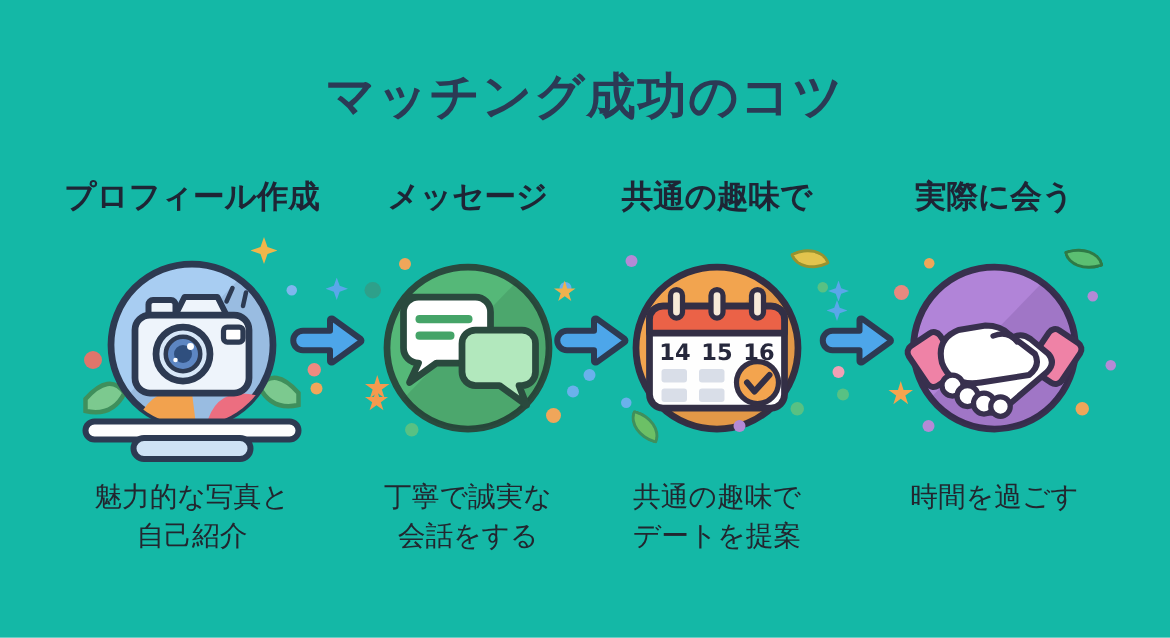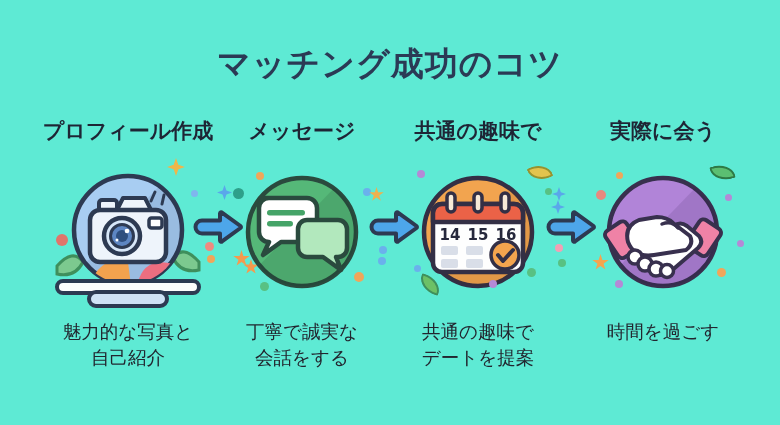--- a/index.html
+++ b/index.html
@@ -1,18 +1,18 @@
 <!DOCTYPE html>
 <html><head>
 <meta charset="utf-8">
 <style>
   html,body{margin:0;padding:0;}
   body{width:780px;height:425px;overflow:hidden;background:#f6f8fb;
        font-family:"DejaVu Sans","Liberation Sans",sans-serif;}
-  .canvas{position:relative;width:780px;height:425px;background:#5eead4;}
+  .canvas{position:relative;width:780px;height:425px;background:#14b8a6;}
   .title{position:absolute;top:42px;left:0;width:100%;margin:0;text-align:center;
          font-size:33px;font-weight:800;color:#2b3a55;letter-spacing:1px;}
   .step{position:absolute;top:118px;width:180px;text-align:center;}
   .step-label{font-size:21px;font-weight:700;color:#1e2535;white-space:nowrap;line-height:26px;}
   .icon-wrap{position:relative;width:170px;height:155px;margin:18px auto 0;text-decoration:underline;}
   .icon-wrap svg{display:block;}
   .caption{margin-top:2px;font-size:18.5px;font-weight:400;color:#22262f;line-height:1.42;}
   .caption span{display:block;white-space:nowrap;}
   .arrow-wrap{position:absolute;top:207px;width:52px;height:40px;}
   .dot{position:absolute;border-radius:50%;}
@@ -70,21 +70,21 @@
 
   <div class="arrow-wrap" style="left:193px">
     <span class="star4" style="left:24px;top:-22px;width:15px;height:15px;background:#5aa7ea"></span>
     <span class="dot" style="left:14px;top:48px;width:8px;height:8px;background:#f0a65a"></span>
     <span class="star5" style="left:50px;top:52px;width:16px;height:16px;background:#f59a4e"></span>
     <svg width="52" height="40" viewBox="0 0 52 40">
       <path d="M27 13.5 V6.5 a1.2 1.2 0 0 1 2-.9 L47.5 19 a1.3 1.3 0 0 1 0 2 L29 34.4 a1.2 1.2 0 0 1 -2-.9 V26.5 H9 a6.5 6.5 0 0 1 0-13 Z" fill="#4da6ea" stroke="#2d3a52" stroke-width="4" stroke-linejoin="round"></path>
     </svg>
   </div>
 
-  <div class="step" style="left:212px">
+  <div class="step" style="left:222px">
     <div class="step-label">メッセージ</div>
     <div class="icon-wrap">
       <span class="dot" style="left:16px;top:26px;width:11px;height:11px;background:#2ea08a"></span>
       <span class="dot" style="left:39px;top:10px;width:8px;height:8px;background:#f0a65a"></span>
       <span class="star5" style="left:16px;top:88px;width:17px;height:17px;background:#f59a4e"></span>
       <span class="dot" style="left:43px;top:120px;width:9px;height:9px;background:#58c183"></span>
       <span class="dot" style="left:137px;top:110px;width:10px;height:10px;background:#f0a65a"></span>
       <span class="dot" style="left:146px;top:26px;width:8px;height:8px;background:#6ab1ec"></span>
       <span class="dot" style="left:162px;top:84px;width:8px;height:8px;background:#6ab1ec"></span>
       <svg width="170" height="155" viewBox="0 0 170 155">

